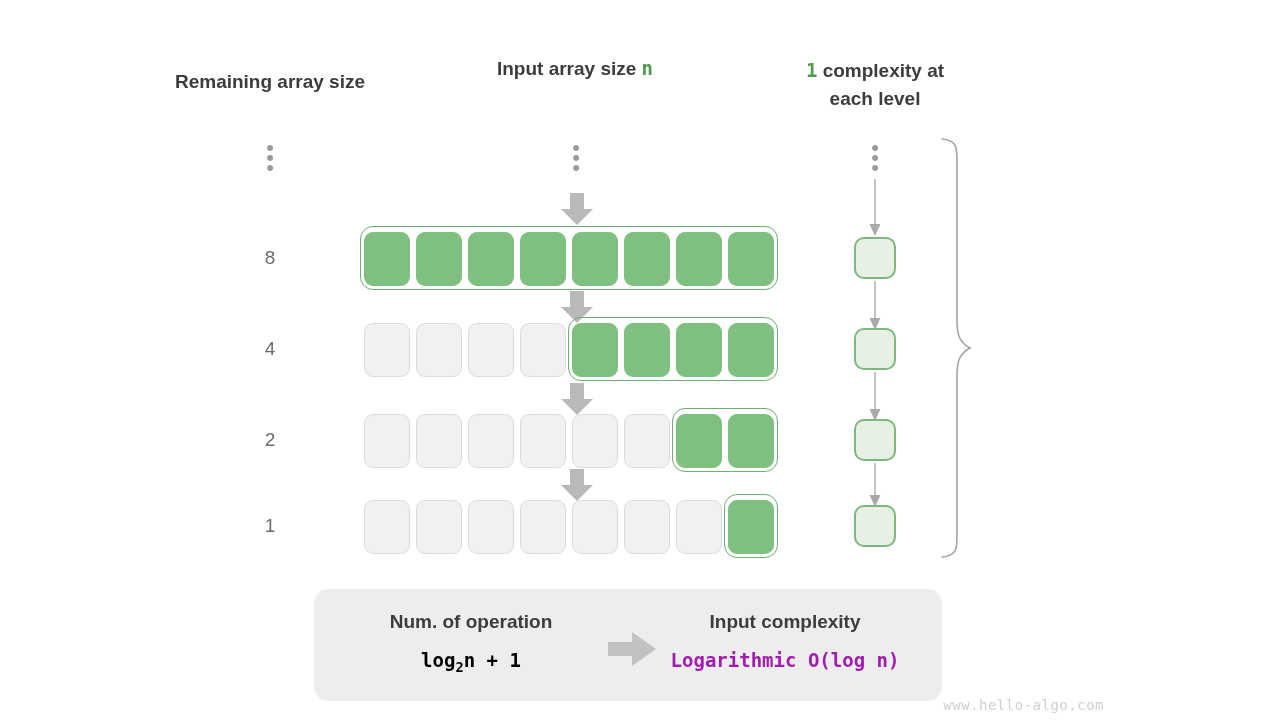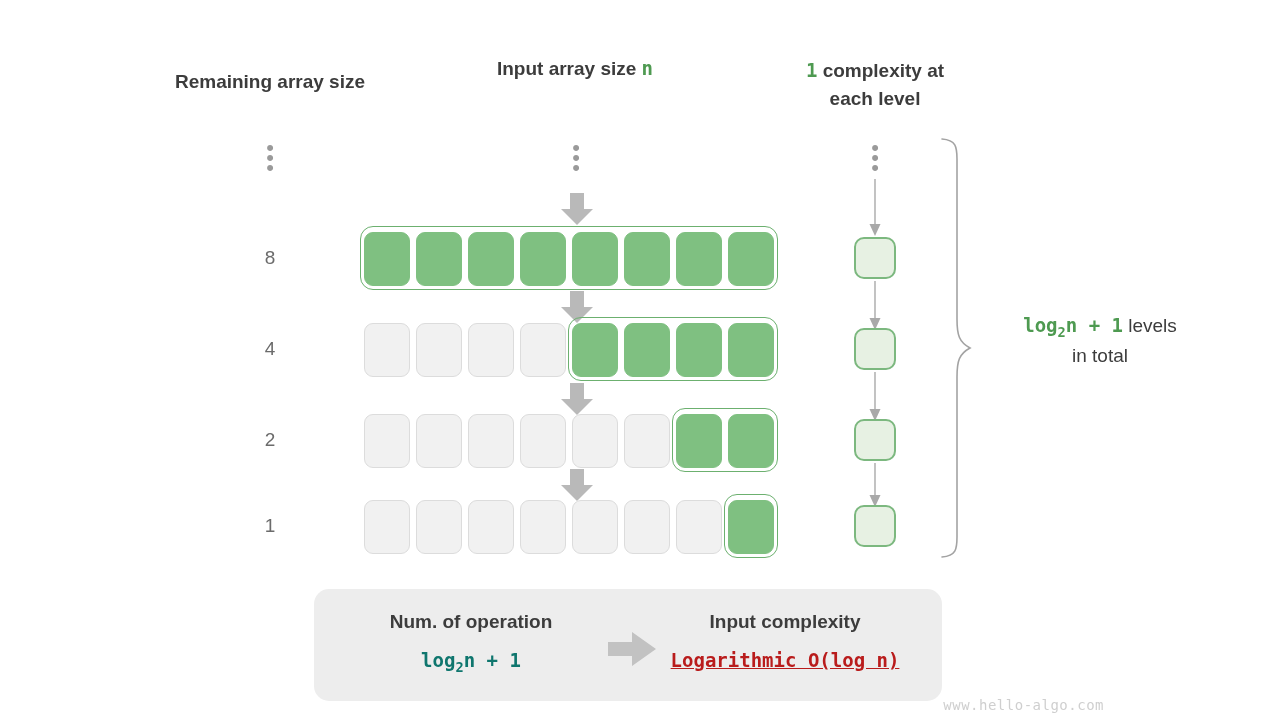--- a/index.html
+++ b/index.html
@@ -146,22 +146,22 @@
     color: #3c3c3c;
   }
   #summary .col .val {
     margin-top: 16px;
     font-size: 19px;
     font-weight: bold;
     font-family: "DejaVu Sans Mono", monospace;
   }
   #sum-left { left: 22px; width: 270px; }
   #sum-right { left: 336px; width: 270px; }
-  #sum-left .val { color: #0f766e; }
-  #sum-right .val { color: #b91c1c; text-decoration: underline; }
+  #sum-left .val { color: #000000; }
+  #sum-right .val { color: #a21caf; }
   #sum-arrow { position: absolute; left: 292px; top: 40px; }
 
   
   #watermark {
     position: absolute;
     right: 40px; bottom: 18px;
     color: #cfcfcf;
     font-size: 14px;
     font-family: "DejaVu Sans Mono", monospace;
     letter-spacing: 0.5px;
@@ -292,24 +292,20 @@
   <svg class="brace" width="45" height="450" viewBox="0 0 45 450">
     <path d="M12 16
              C 26 17, 27 24, 27 36
              L 27 196
              C 27 212, 29 219, 40 225
              C 29 231, 27 238, 27 254
              L 27 414
              C 27 426, 26 433, 12 434" fill="none" stroke="#a3a3a3" stroke-width="1.6" stroke-linecap="round"></path>
   </svg>
 
-  <div id="right-note">
-    <div><span class="formula"><span>log</span><sub>2</sub><span>n + 1</span></span><span>  levels</span></div>
-    <div>in total</div>
-  </div>
 
   <div id="summary">
     <div class="col" id="sum-left">
       <div class="head">Num. of operation</div>
       <div class="val"><span>log</span><sub>2</sub><span>n + 1</span></div>
     </div>
 
     <svg id="sum-arrow" width="52" height="40" viewBox="0 0 52 40">
       <path d="M2 13 H26 V3 L50 20 L26 37 V27 H2 Z" fill="#c2c2c2"></path>
     </svg>

